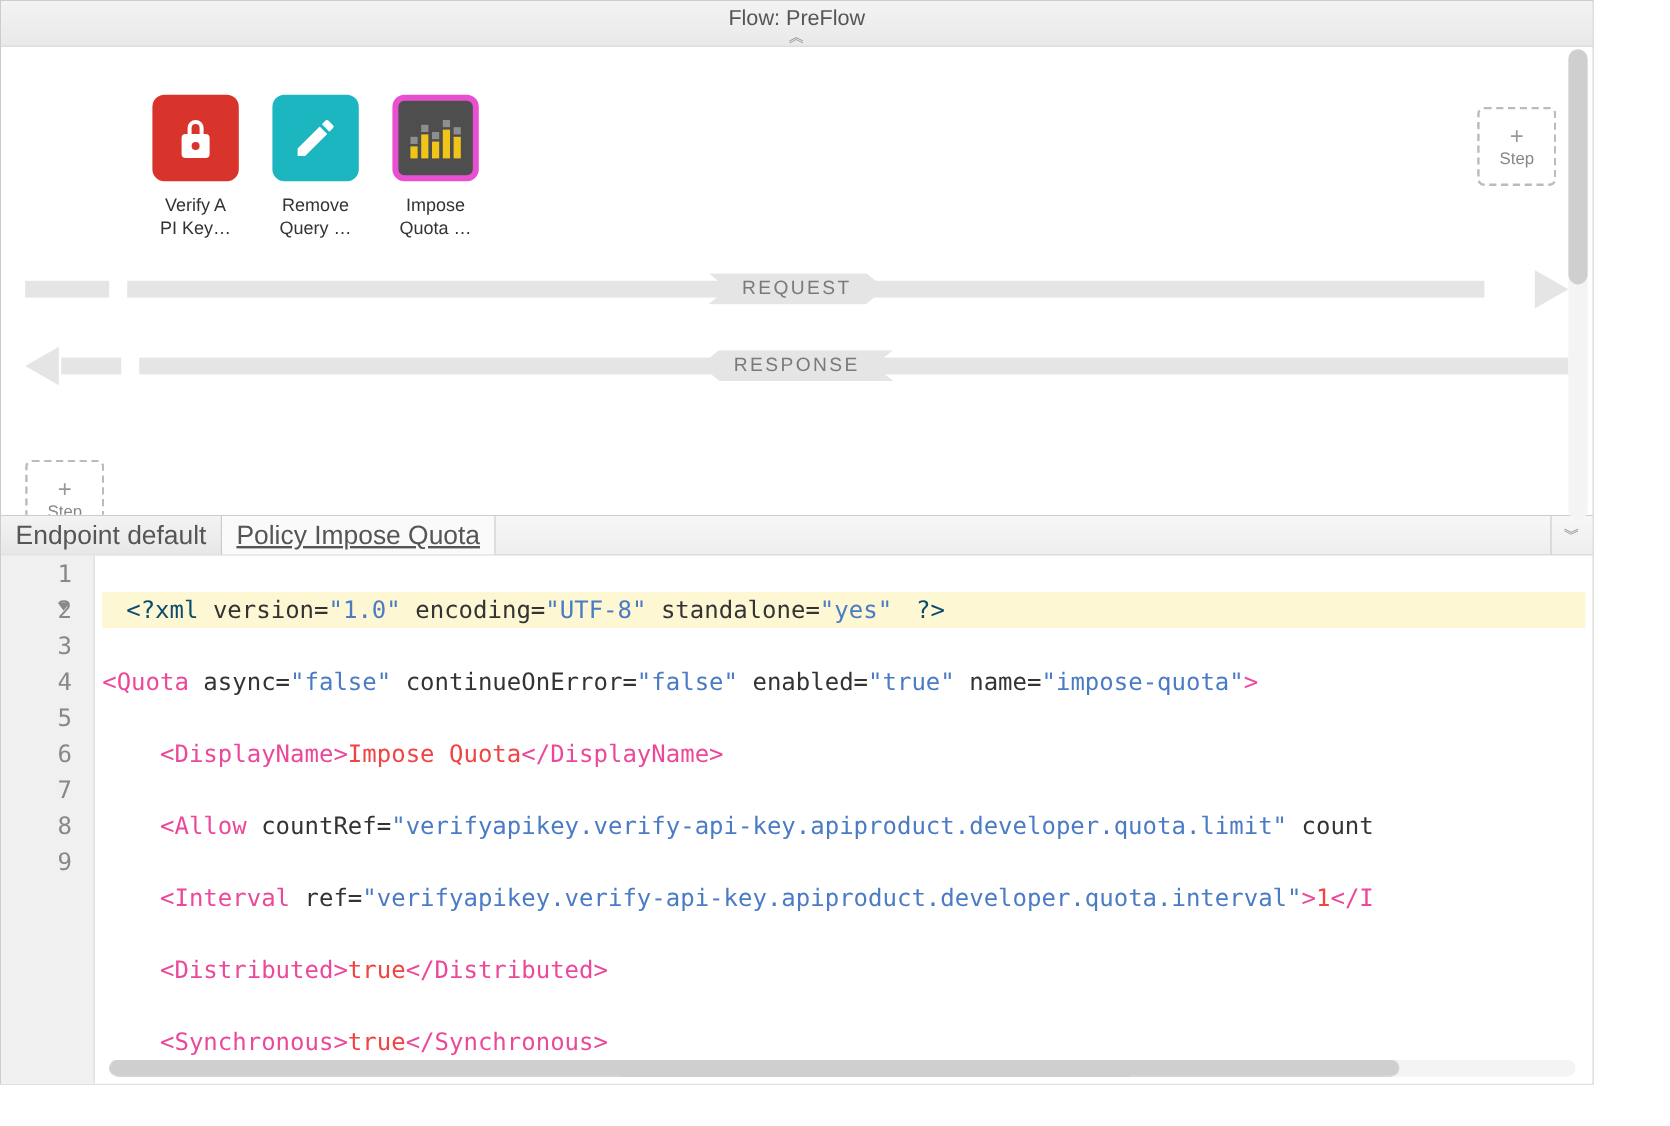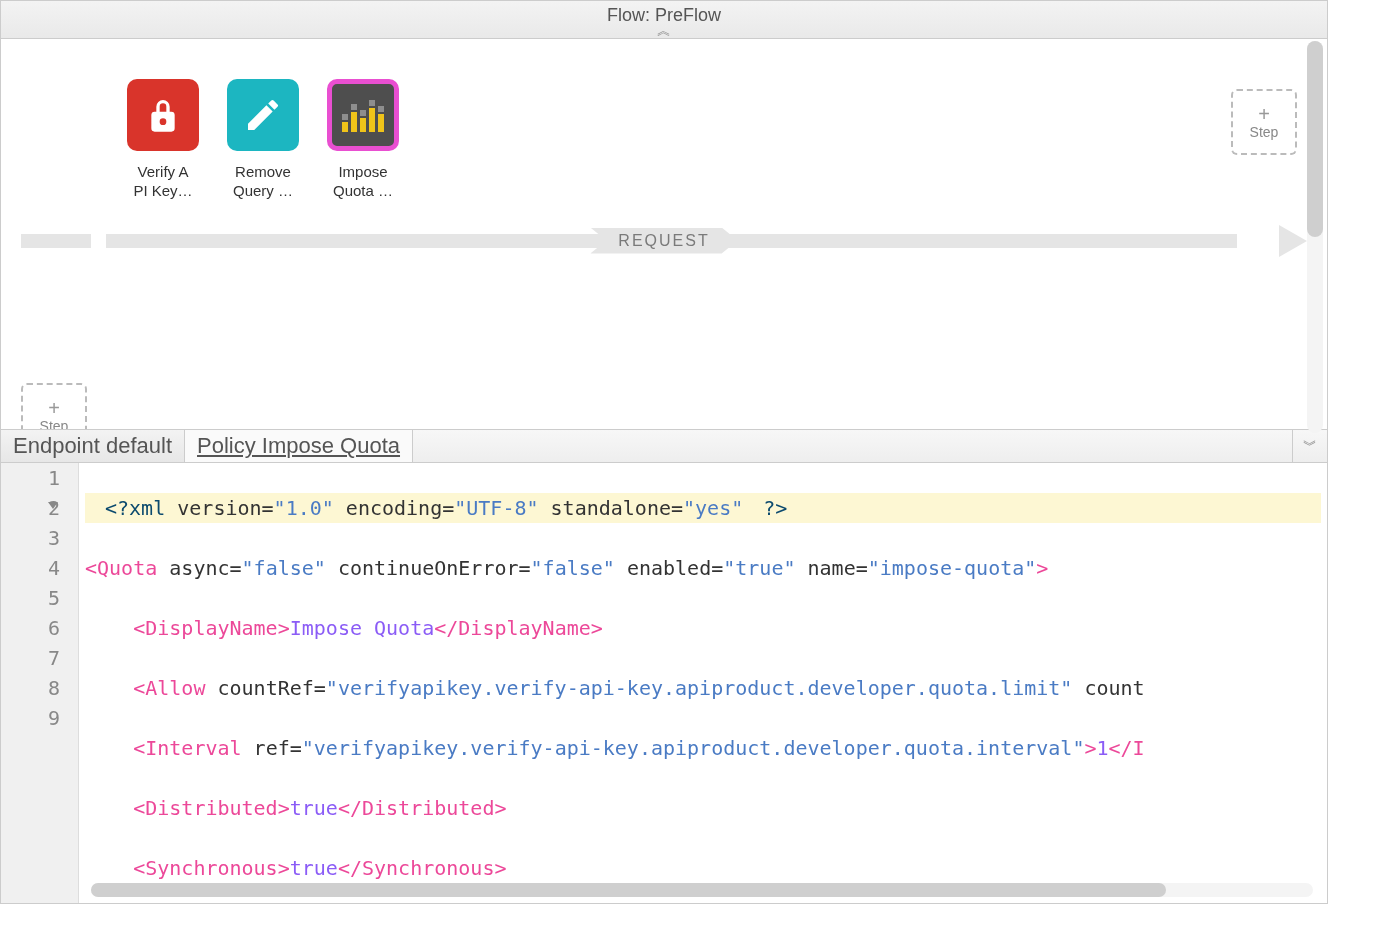--- a/index.html
+++ b/index.html
@@ -194,21 +194,21 @@
     padding:0 6px;
     white-space: pre;
     overflow-x:hidden;
     position:relative;
   }
   .code .cl { height:30px; overflow:hidden; }
   .code .cl.hl { background: #fdf7d3; }
   .t-tag { color:#ec4899; }
   .t-attr { color:#333;text-align:center; }
   .t-str { color:#4a7bc4; }
-  .t-text { color:#8b5cf6; }
+  .t-text { color:#ef4444; }
   .t-pi { color:#0c4a6e;padding-left:20px; }
 
   .hscroll {
     position:absolute; left:90px; right:14px; bottom:6px; height:14px;
     background:#f4f4f4; border-radius:8px;
   }
   .hscroll-thumb {
     position:absolute; left:0; top:0; bottom:0; width:88%;
     background:#cfcfcf; border-radius:8px;
   }
@@ -286,20 +286,26 @@
       <span>Step</span>
     </div>
 
     <div class="flow-lane" style="margin-top:26px">
       <div class="lane-seg1"></div>
       <div class="lane-seg2"></div>
       <div class="arrow-right"></div>
       <div class="lane-label">REQUEST</div>
     </div>
 
+    <div class="flow-lane" style="margin-top:36px">
+      <div class="arrow-left"></div>
+      <div class="lane-seg1" style="left:30px;width:50px"></div>
+      <div class="lane-right2" style="left:95px"></div>
+      <div class="lane-label resp">RESPONSE</div>
+    </div>
 
     <div class="add-step add-step-bottom">
       <span class="plus">+</span>
       <span>Step</span>
     </div>
   </div>
 
   <div class="vscroll-outer">
     <div class="thumb"></div>
   </div>

